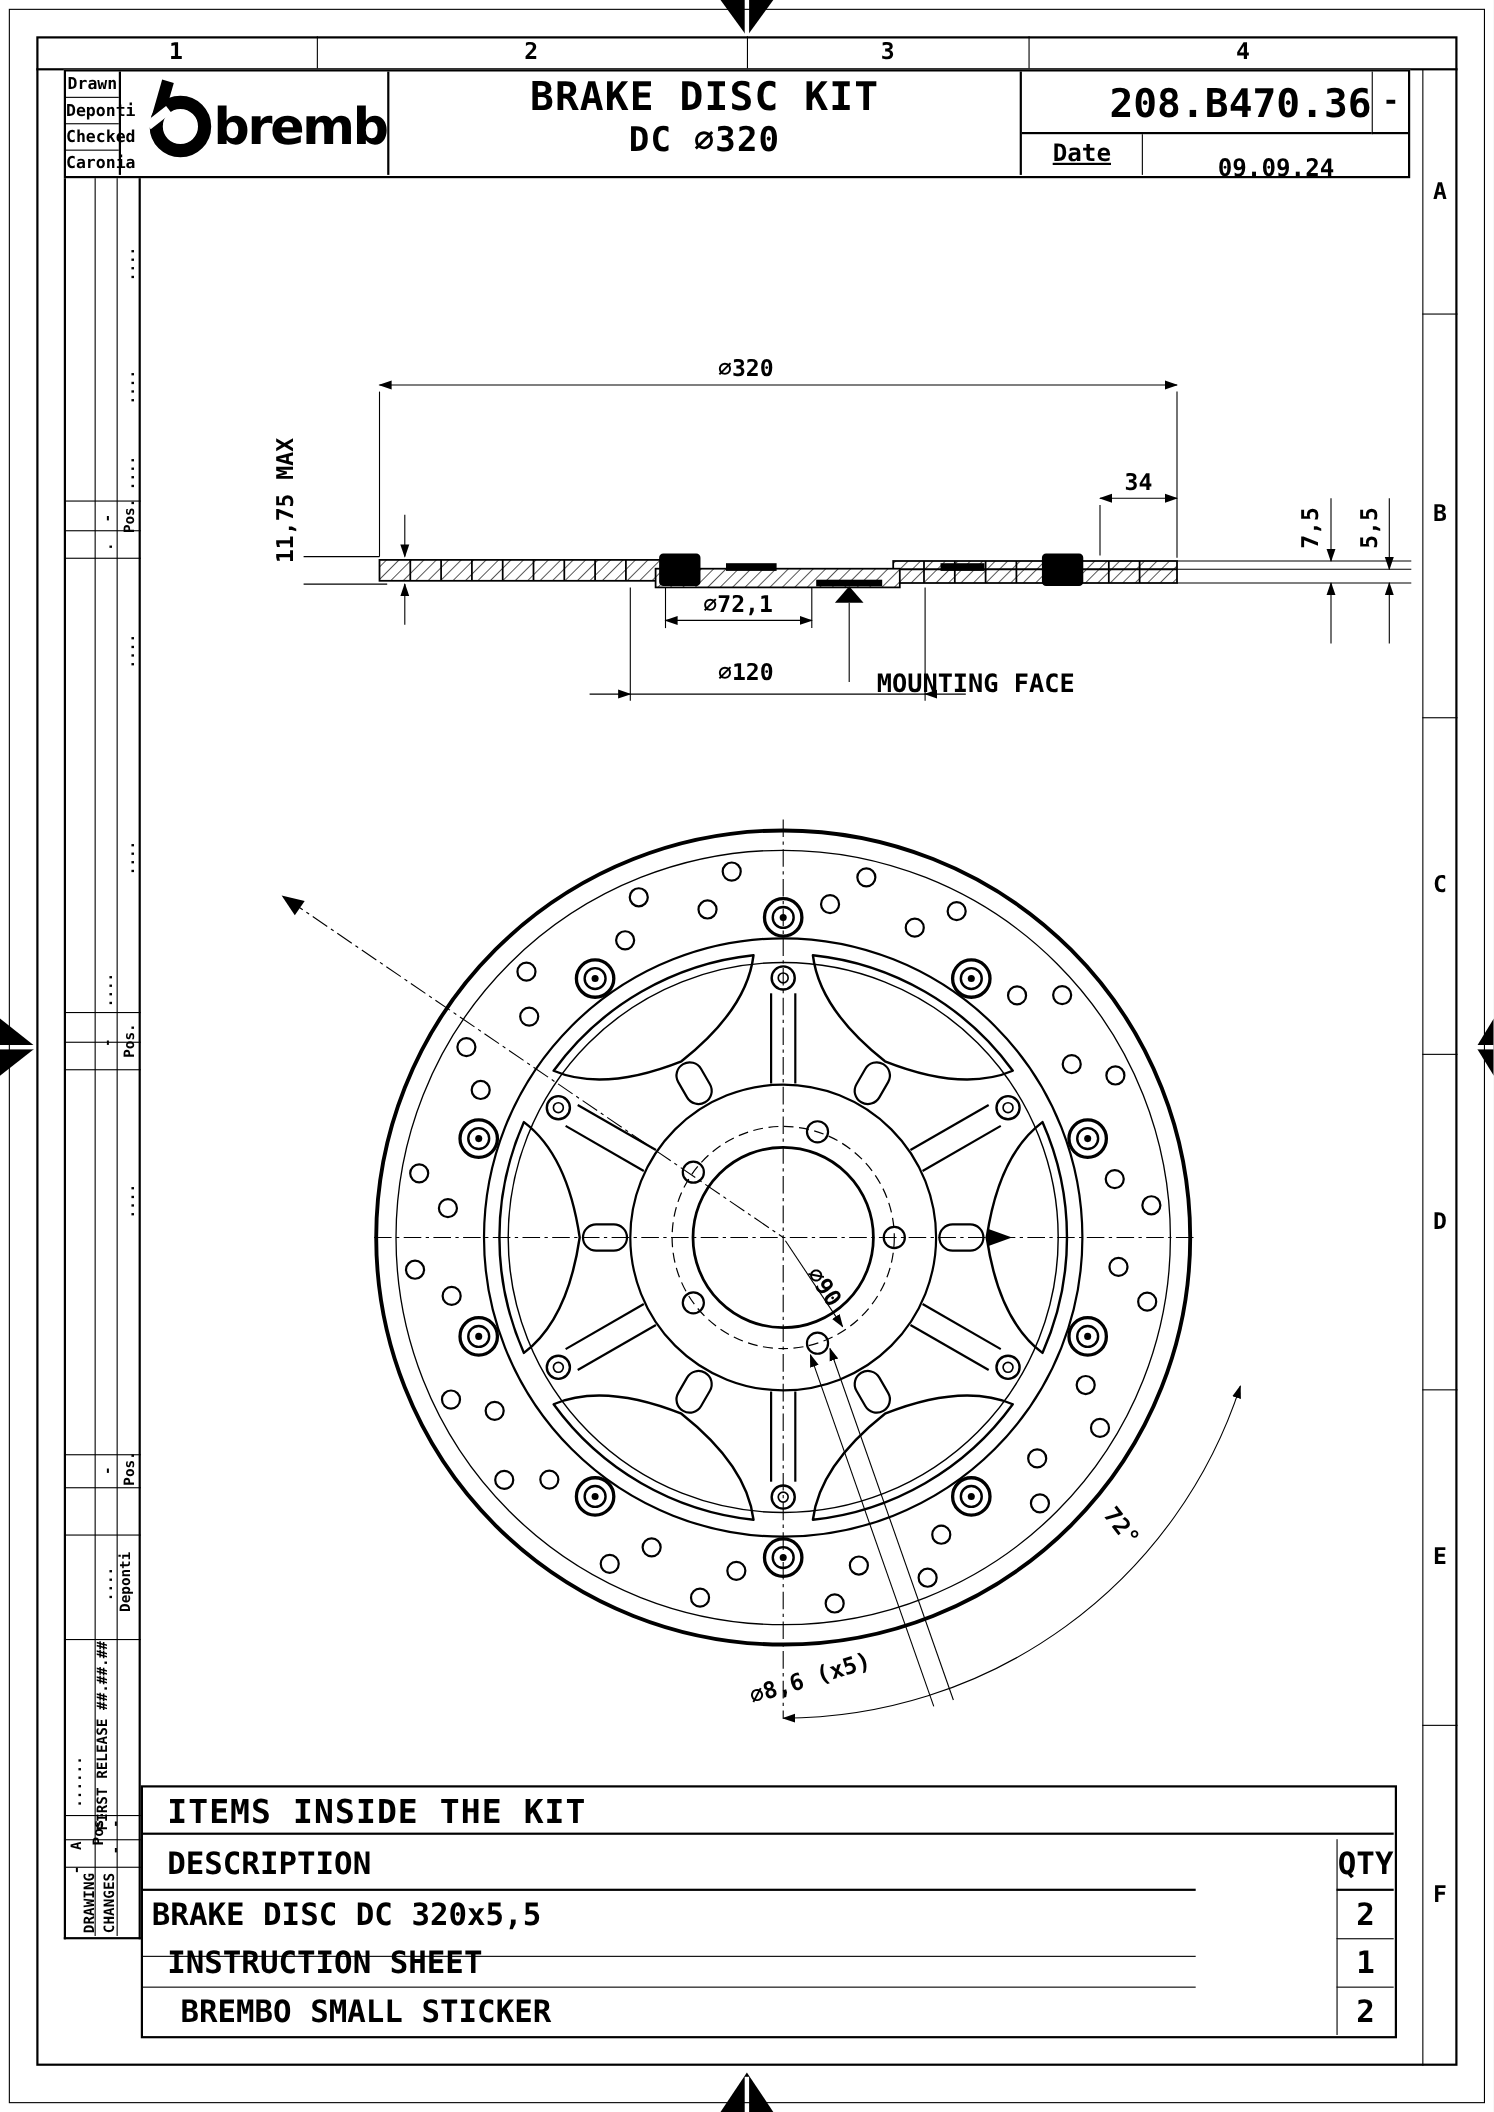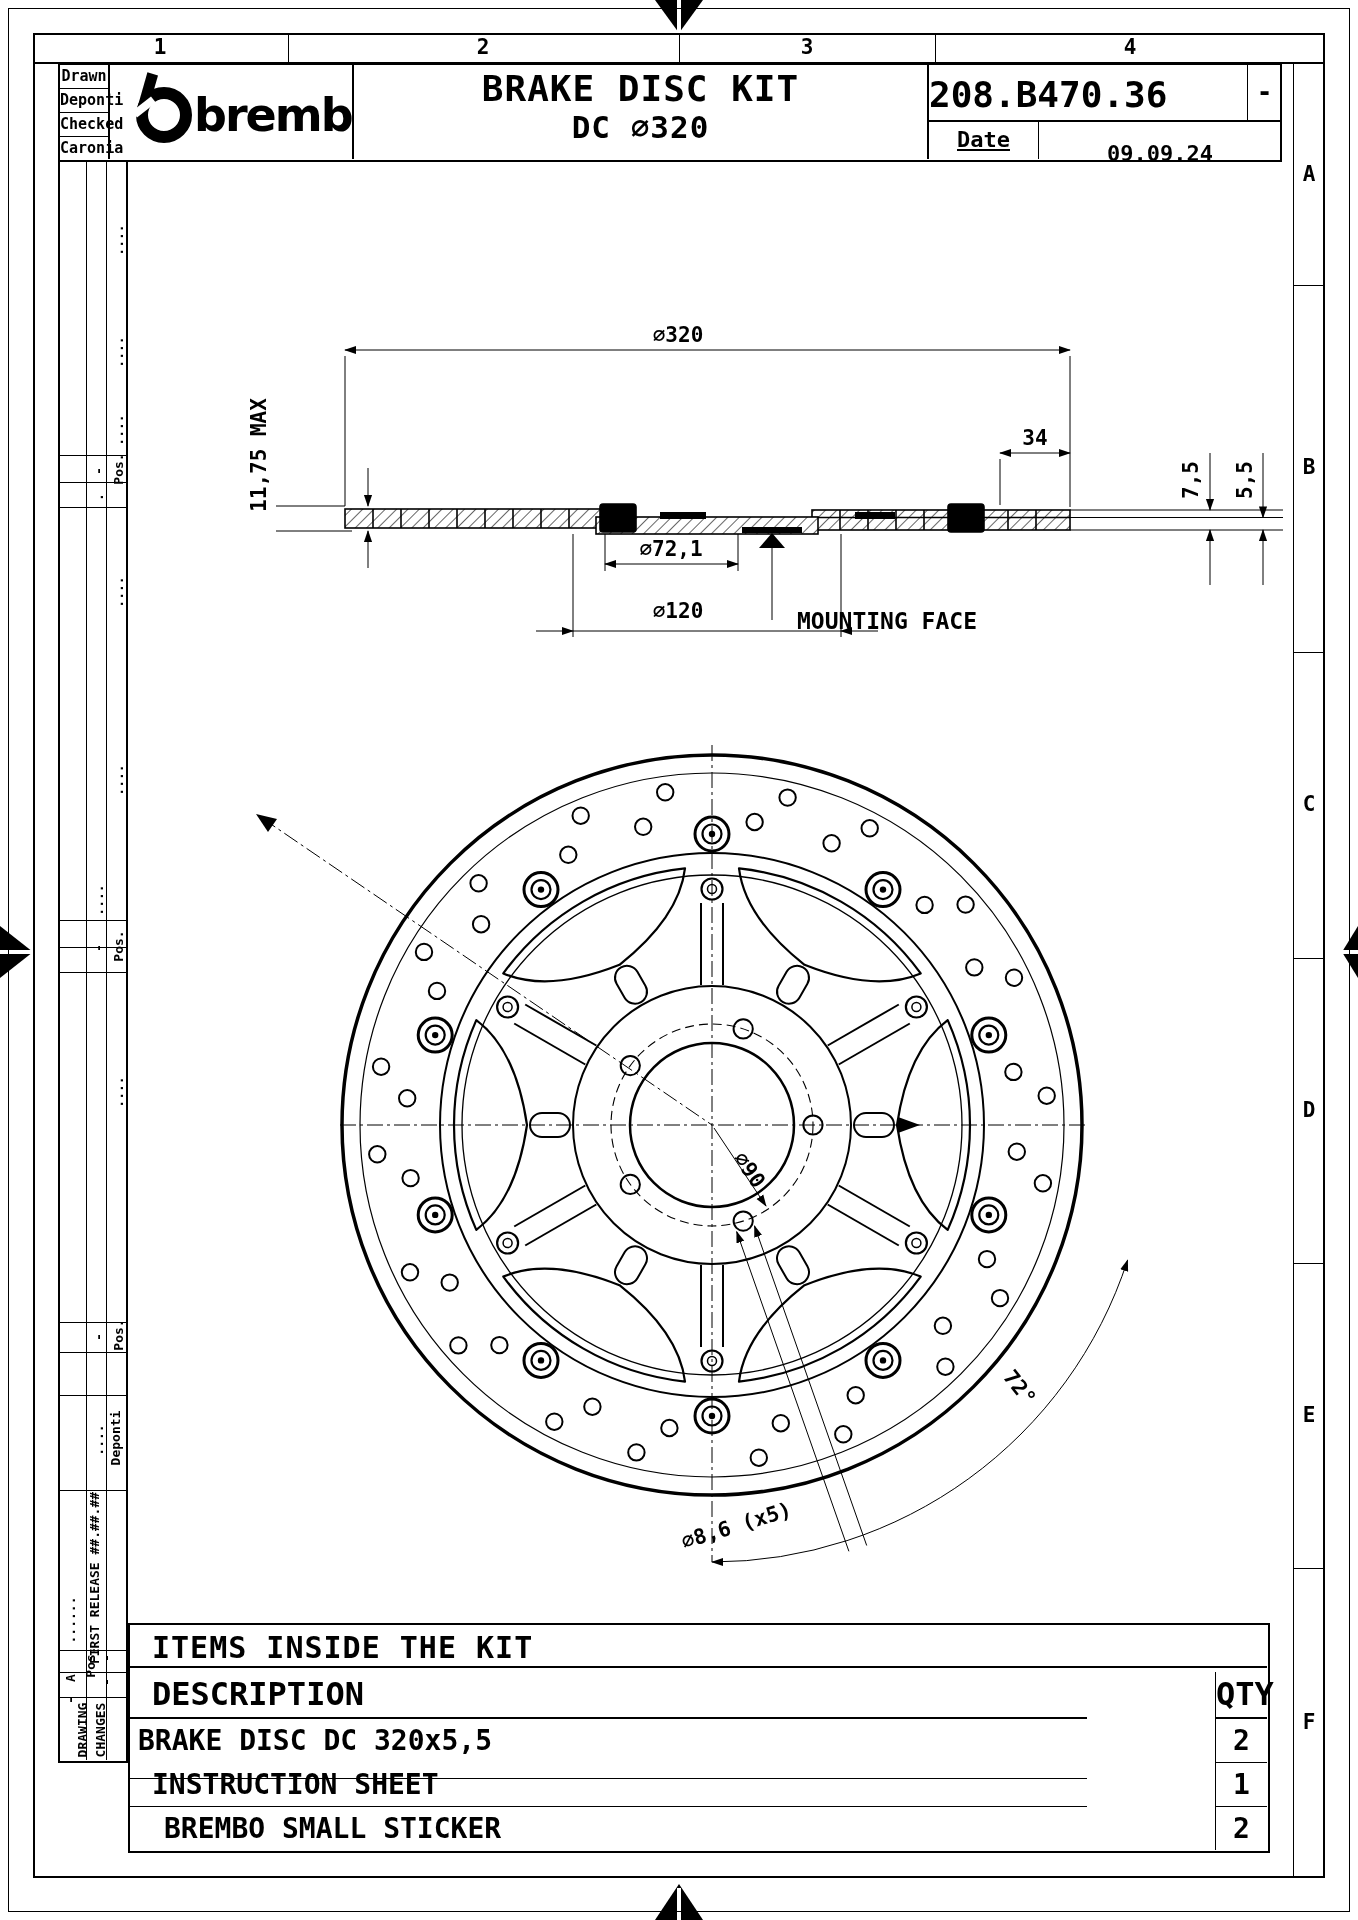--- a/index.html
+++ b/index.html
@@ -8,25 +8,25 @@
   .abs{position:absolute;box-sizing:border-box;}
   .vline{border-left:1.5px solid #000;width:0;}
   .hline{border-top:1.5px solid #000;height:0;}
   .gridnum{font-weight:bold;font-size:21px;text-align:center;line-height:28px;}
   .gridlet{font-weight:bold;font-size:21px;text-align:center;}
   
   .tb-cell{position:absolute;box-sizing:border-box;}
   .nameslbl{font-weight:bold;font-size:15px;text-align:center;line-height:23px;}
   .title-line1{font-weight:bold;font-size:36px;text-align:center;letter-spacing:1px;}
   .title-line2{font-weight:bold;font-size:31px;text-align:center;letter-spacing:1px;}
-  .pn{font-weight:bold;font-size:36px;text-align:left;line-height:59px;}
+  .pn{font-weight:bold;font-size:36px;text-align:right;line-height:59px;}
   .datecell{font-weight:bold;font-size:22px;text-align:center;}
   
   .it-header{font-weight:bold;font-size:30px;line-height:46px;padding-left:22px;letter-spacing:1px;}
-  .it-colhead{font-weight:bold;font-size:32px;line-height:45px;}
+  .it-colhead{font-weight:bold;font-size:28px;line-height:45px;}
   .it-row{font-weight:bold;font-size:28px;line-height:44px;}
   .qtycell{text-align:center;}
   
   .striptxt{position:absolute;font-weight:bold;font-size:13px;white-space:nowrap;
             transform:translate(-50%,-50%) rotate(-90deg);}
   #drawing{position:absolute;left:0;top:0;}
   #drawing text{font-family:"DejaVu Sans Mono","Liberation Mono",monospace;font-weight:bold;fill:#000;}
   .d21{font-size:21px;}
   .d23{font-size:23px;}
   .logotext{font-family:"DejaVu Sans","Liberation Sans",sans-serif;font-weight:bold;}

